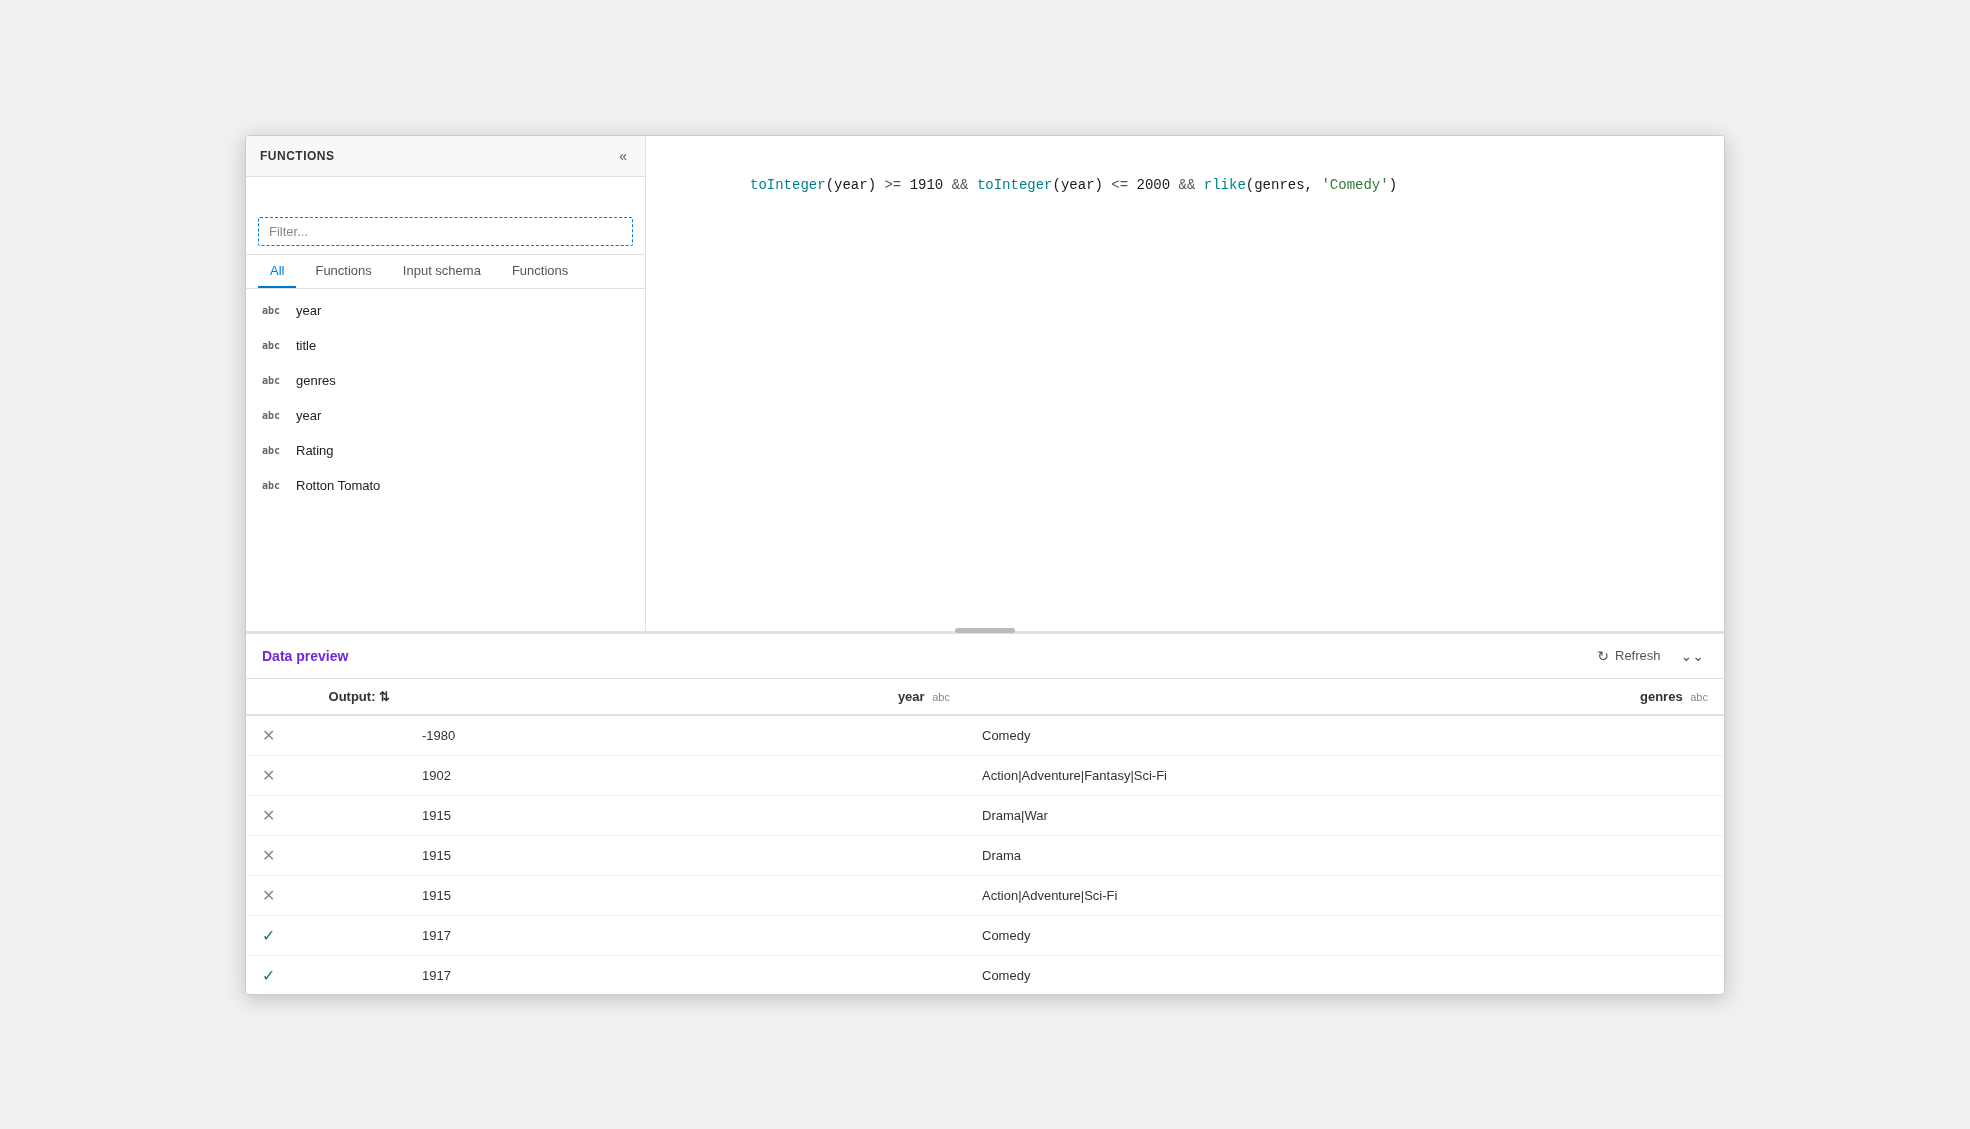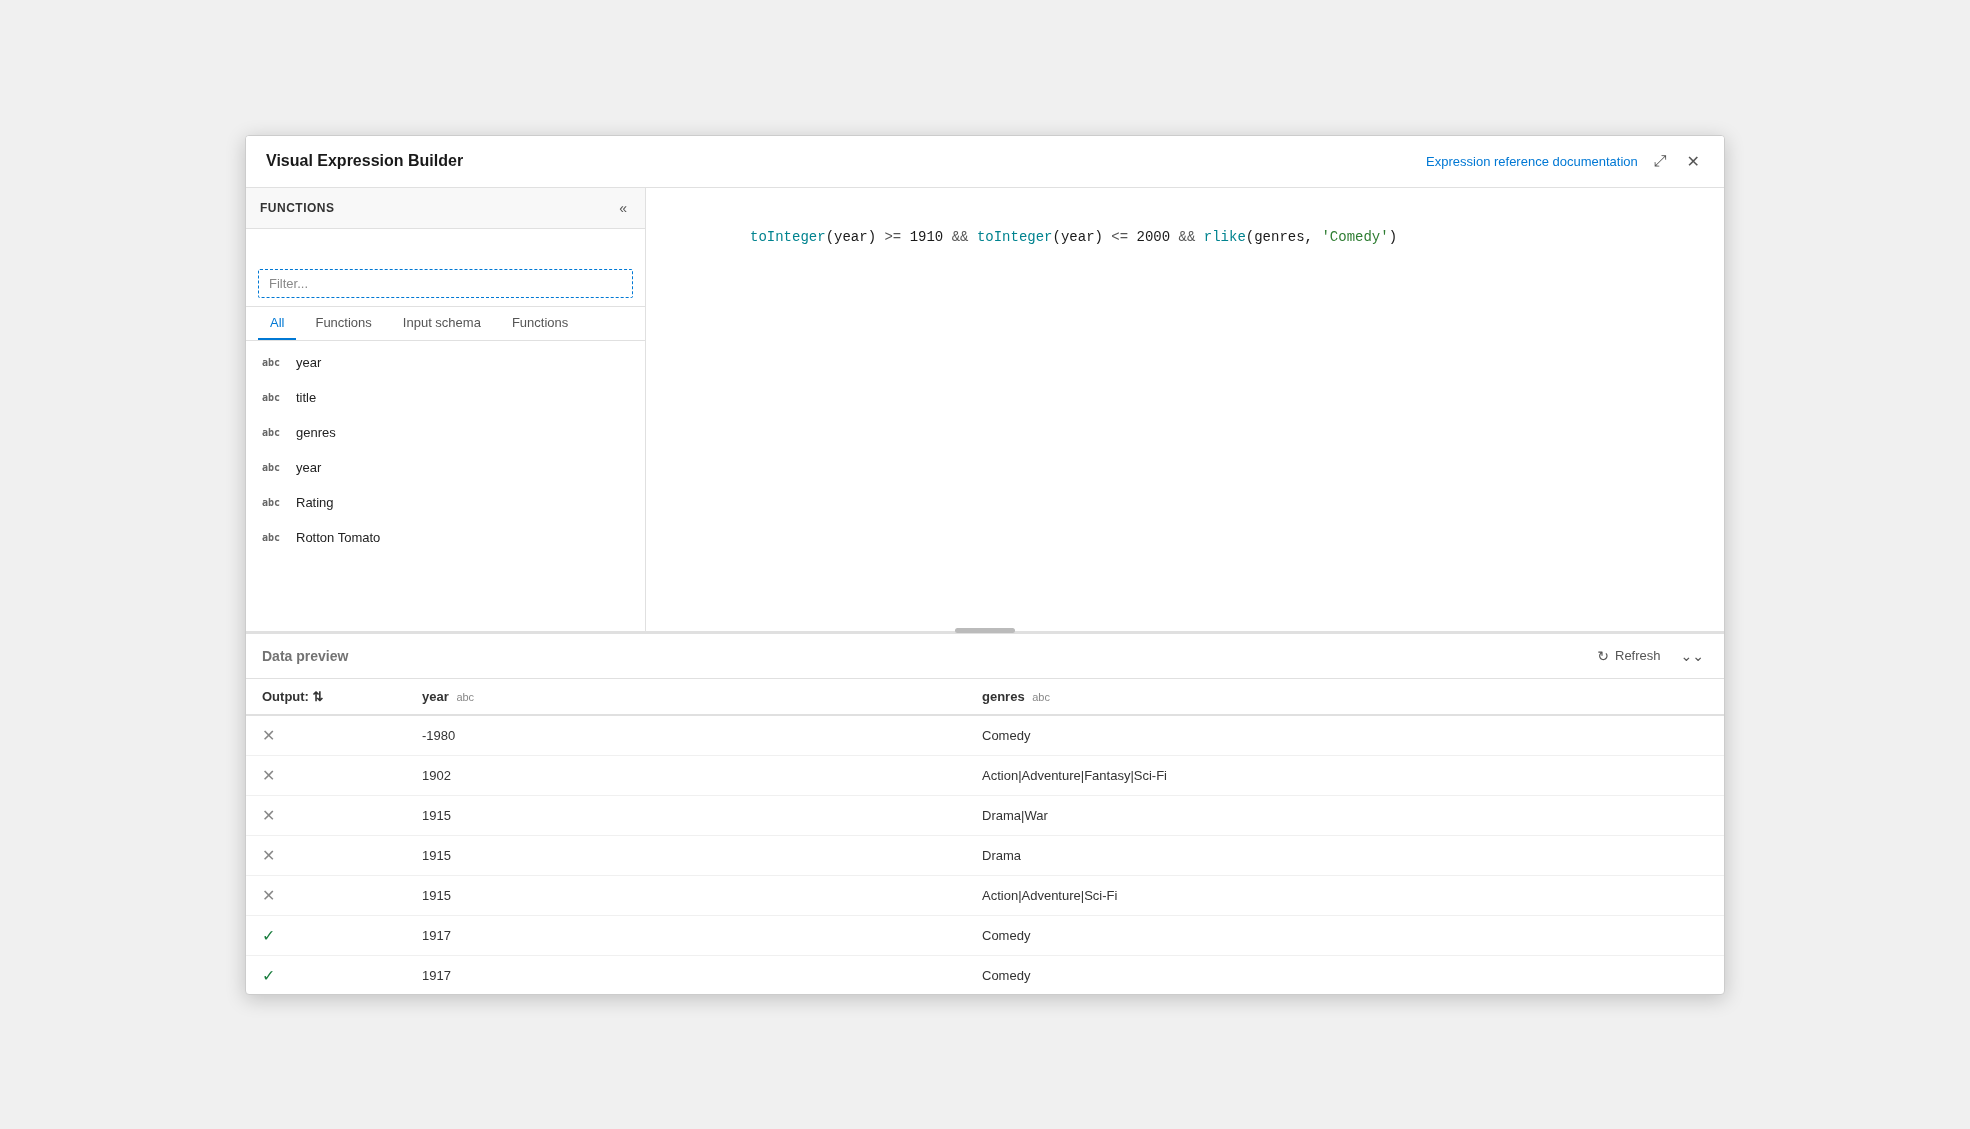--- a/index.html
+++ b/index.html
@@ -210,21 +210,21 @@
       align-items: center;
       justify-content: space-between;
       padding: 10px 16px;
       border-bottom: 1px solid #e0e0e0;
       background: #fff;
       flex-shrink: 0;
     }
     .preview-title {
       font-size: 14px;
       font-weight: 600;
-      color: #737373;
+      color: #6d28d9;
     }
     .preview-actions {
       display: flex;
       align-items: center;
       gap: 8px;
     }
     .refresh-btn {
       display: flex;
       align-items: center;
       gap: 6px;
@@ -253,21 +253,21 @@
       overflow-y: auto;
     }
     table {
       width: 100%;
       border-collapse: collapse;
     }
     thead tr {
       border-bottom: 2px solid #e0e0e0;
     }
     th {
-      text-align: left;
+      text-align: right;
       padding: 10px 16px;
       font-size: 13px;
       font-weight: 600;
       color: #333;
       background: #fff;
     }
     th .col-type {
       font-weight: 400;
       font-size: 11px;
       color: #888;
@@ -318,28 +318,20 @@
       cursor: pointer;
       padding: 4px 0;
       text-decoration: none;
     }
   </style>
 </head>
 <body>
 
 <div class="modal">
 
-  <div class="modal-header">
-    <span class="modal-title">Visual Expression Builder</span>
-    <div class="header-right">
-      <a class="doc-link">Expression reference documentation</a>
-      <button class="expand-icon">⤢</button>
-      <button class="close-icon">✕</button>
-    </div>
-  </div>
 
   <div class="modal-body">
 
     <div class="top-section">
 
       <div class="sidebar">
         <div class="sidebar-header">
           <span class="sidebar-title">FUNCTIONS</span>
           <button class="collapse-btn">«</button>
         </div>

